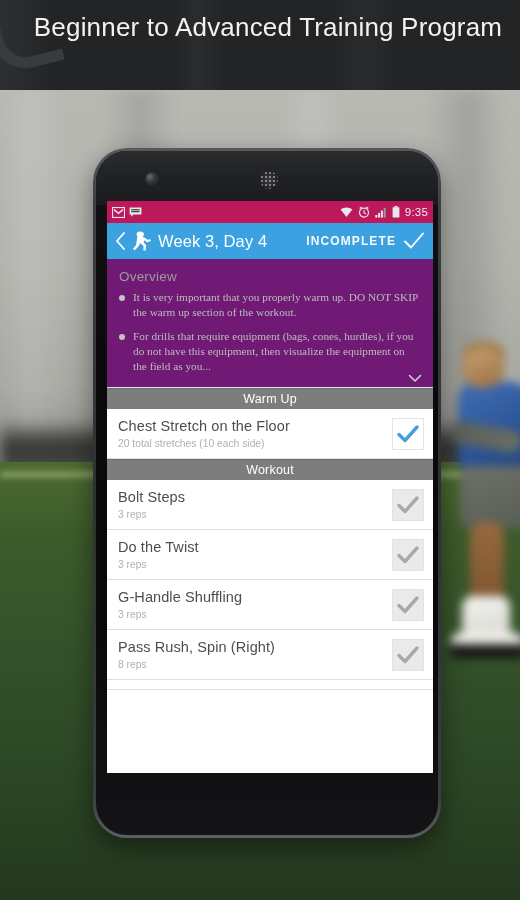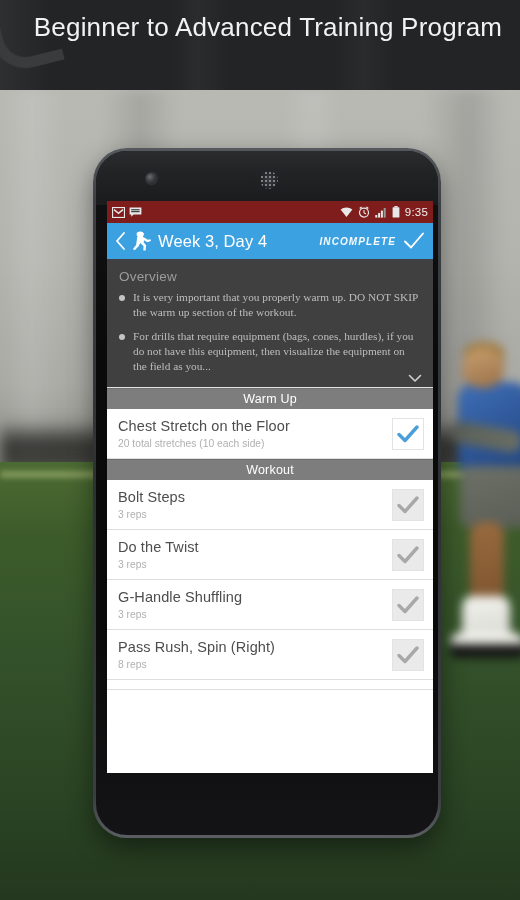--- a/index.html
+++ b/index.html
@@ -114,43 +114,43 @@
       radial-gradient(circle at 50% 50%,#3a3c40 0%,#222326 70%);
   }
 
   .screen{
     position:absolute; left:11px; top:50px; width:326px; height:572px;
     background:#fff; overflow:hidden;
   }
 
   
   .statusbar{
-    height:22px; background:#7f1d1d; display:flex; align-items:center;
+    height:22px; background:#be185d; display:flex; align-items:center;
     padding:0 5px; color:#e8e8e8; font-size:11px;
   }
   .sb-left{ display:flex; align-items:center; gap:4px; }
   .sb-right{ margin-left:auto; display:flex; align-items:center; gap:5px; }
   .sb-time{ font-size:11.5px; color:#f0f0f0; letter-spacing:.2px; }
   .ic{ display:inline-flex; align-items:center; justify-content:center; }
 
   
   .appbar{
     height:36px; background:#3ca1e0; display:flex; align-items:center;
     padding:0 8px 0 5px; color:#fff;
   }
   .back-chevron{ width:16px; display:flex; align-items:center; justify-content:center; cursor:pointer; }
   .brand-logo{ width:26px; height:26px; margin:0 3px 0 1px; display:flex; align-items:center; justify-content:center; }
   .appbar-title{ font-size:16.5px; font-weight:400; letter-spacing:.1px; white-space:nowrap; }
   .appbar-right{ margin-left:auto; display:flex; align-items:center; gap:7px; }
-  .incomplete-label{ font-size:10px; letter-spacing:1.1px; font-weight:700; color:#fff; opacity:.95;font-style:italic; }
+  .incomplete-label{ font-size:12px; letter-spacing:1.1px; font-weight:700; color:#fff; opacity:.95; }
   .appbar-check{ width:22px; height:22px; display:flex; align-items:center; justify-content:center; cursor:pointer; }
 
   
   .overview{
-    background:#404040; padding:10px 12px 4px 12px; position:relative;
+    background:#701a75; padding:10px 12px 4px 12px; position:relative;
     border-bottom:1px solid #e2e2e2;
   }
   .overview-title{ color:#9c9c9c; font-size:13.5px; margin-bottom:6px; letter-spacing:.2px; }
   .ov-item{ display:flex; gap:8px; margin-bottom:9px;font-family:Liberation Serif, serif; }
   .ov-bullet{ width:6px; height:6px; border-radius:50%; background:#c4c4c4; margin-top:5px; flex:0 0 6px; }
   .ov-text{ color:#bdbdbd; font-size:11.3px; line-height:15px; }
   .ov-expand{ position:absolute; right:10px; bottom:2px; width:16px; height:14px;
     display:flex; align-items:center; justify-content:center; cursor:pointer; }
 
   

